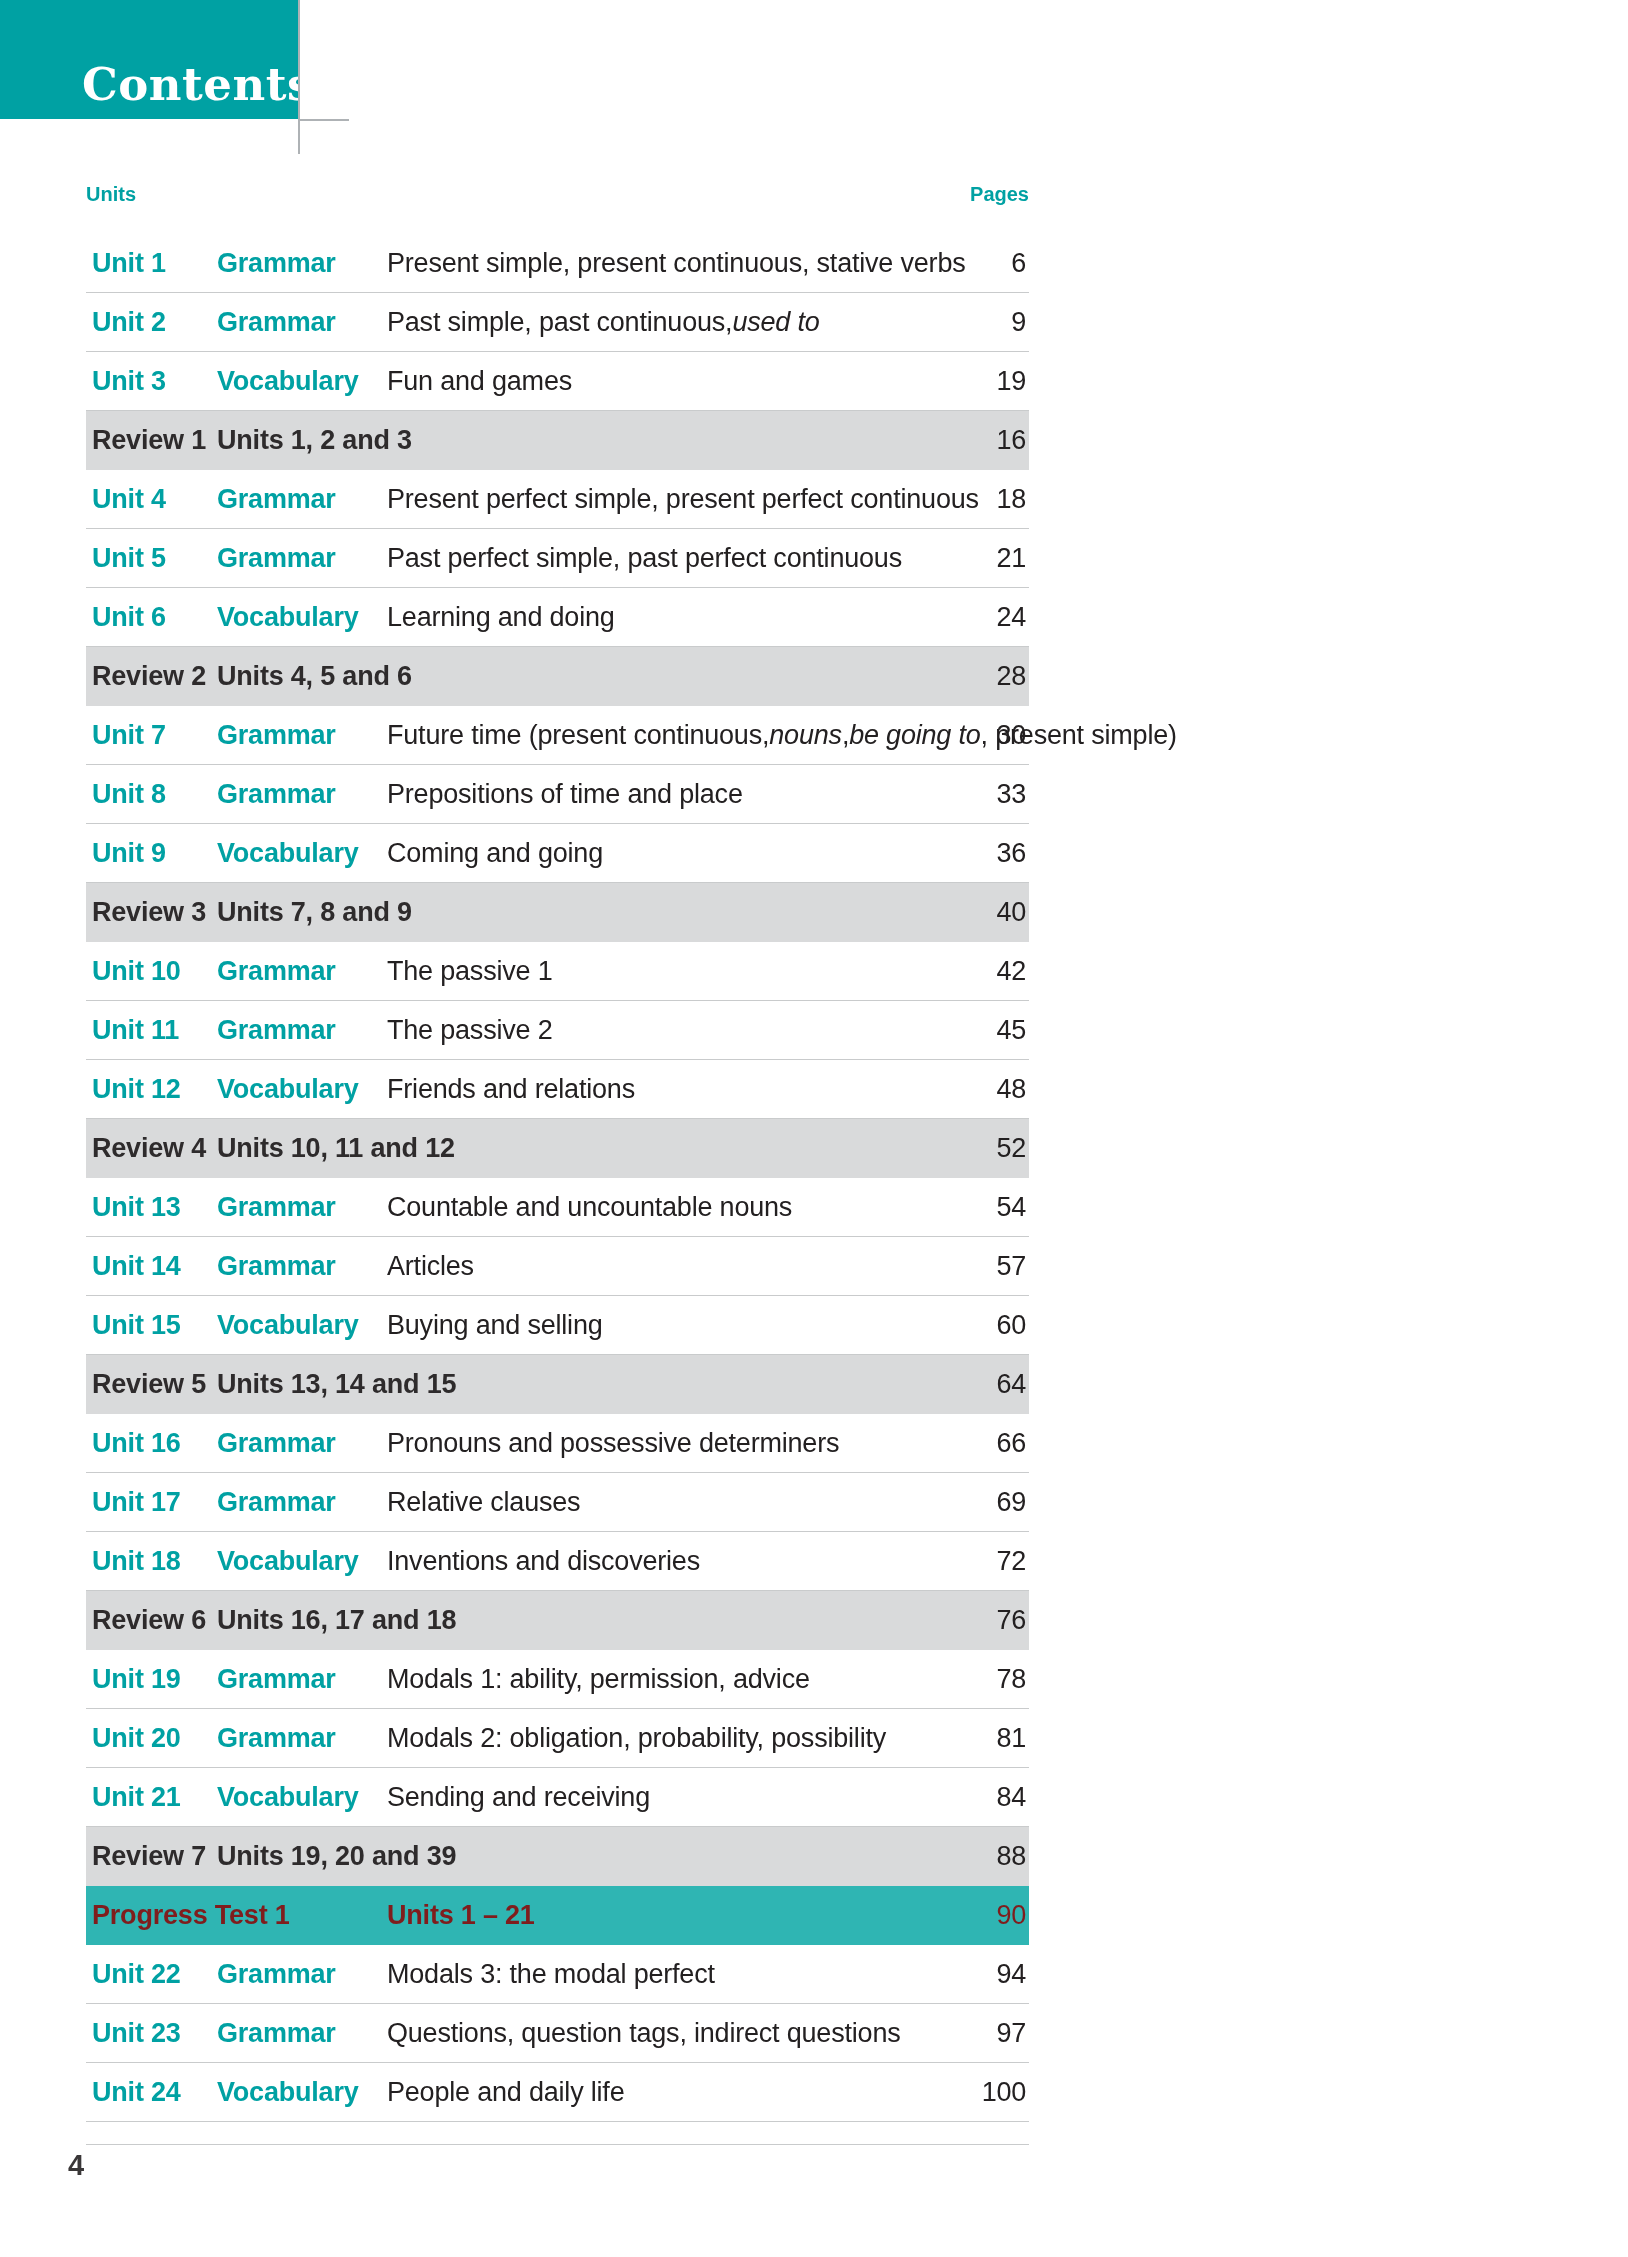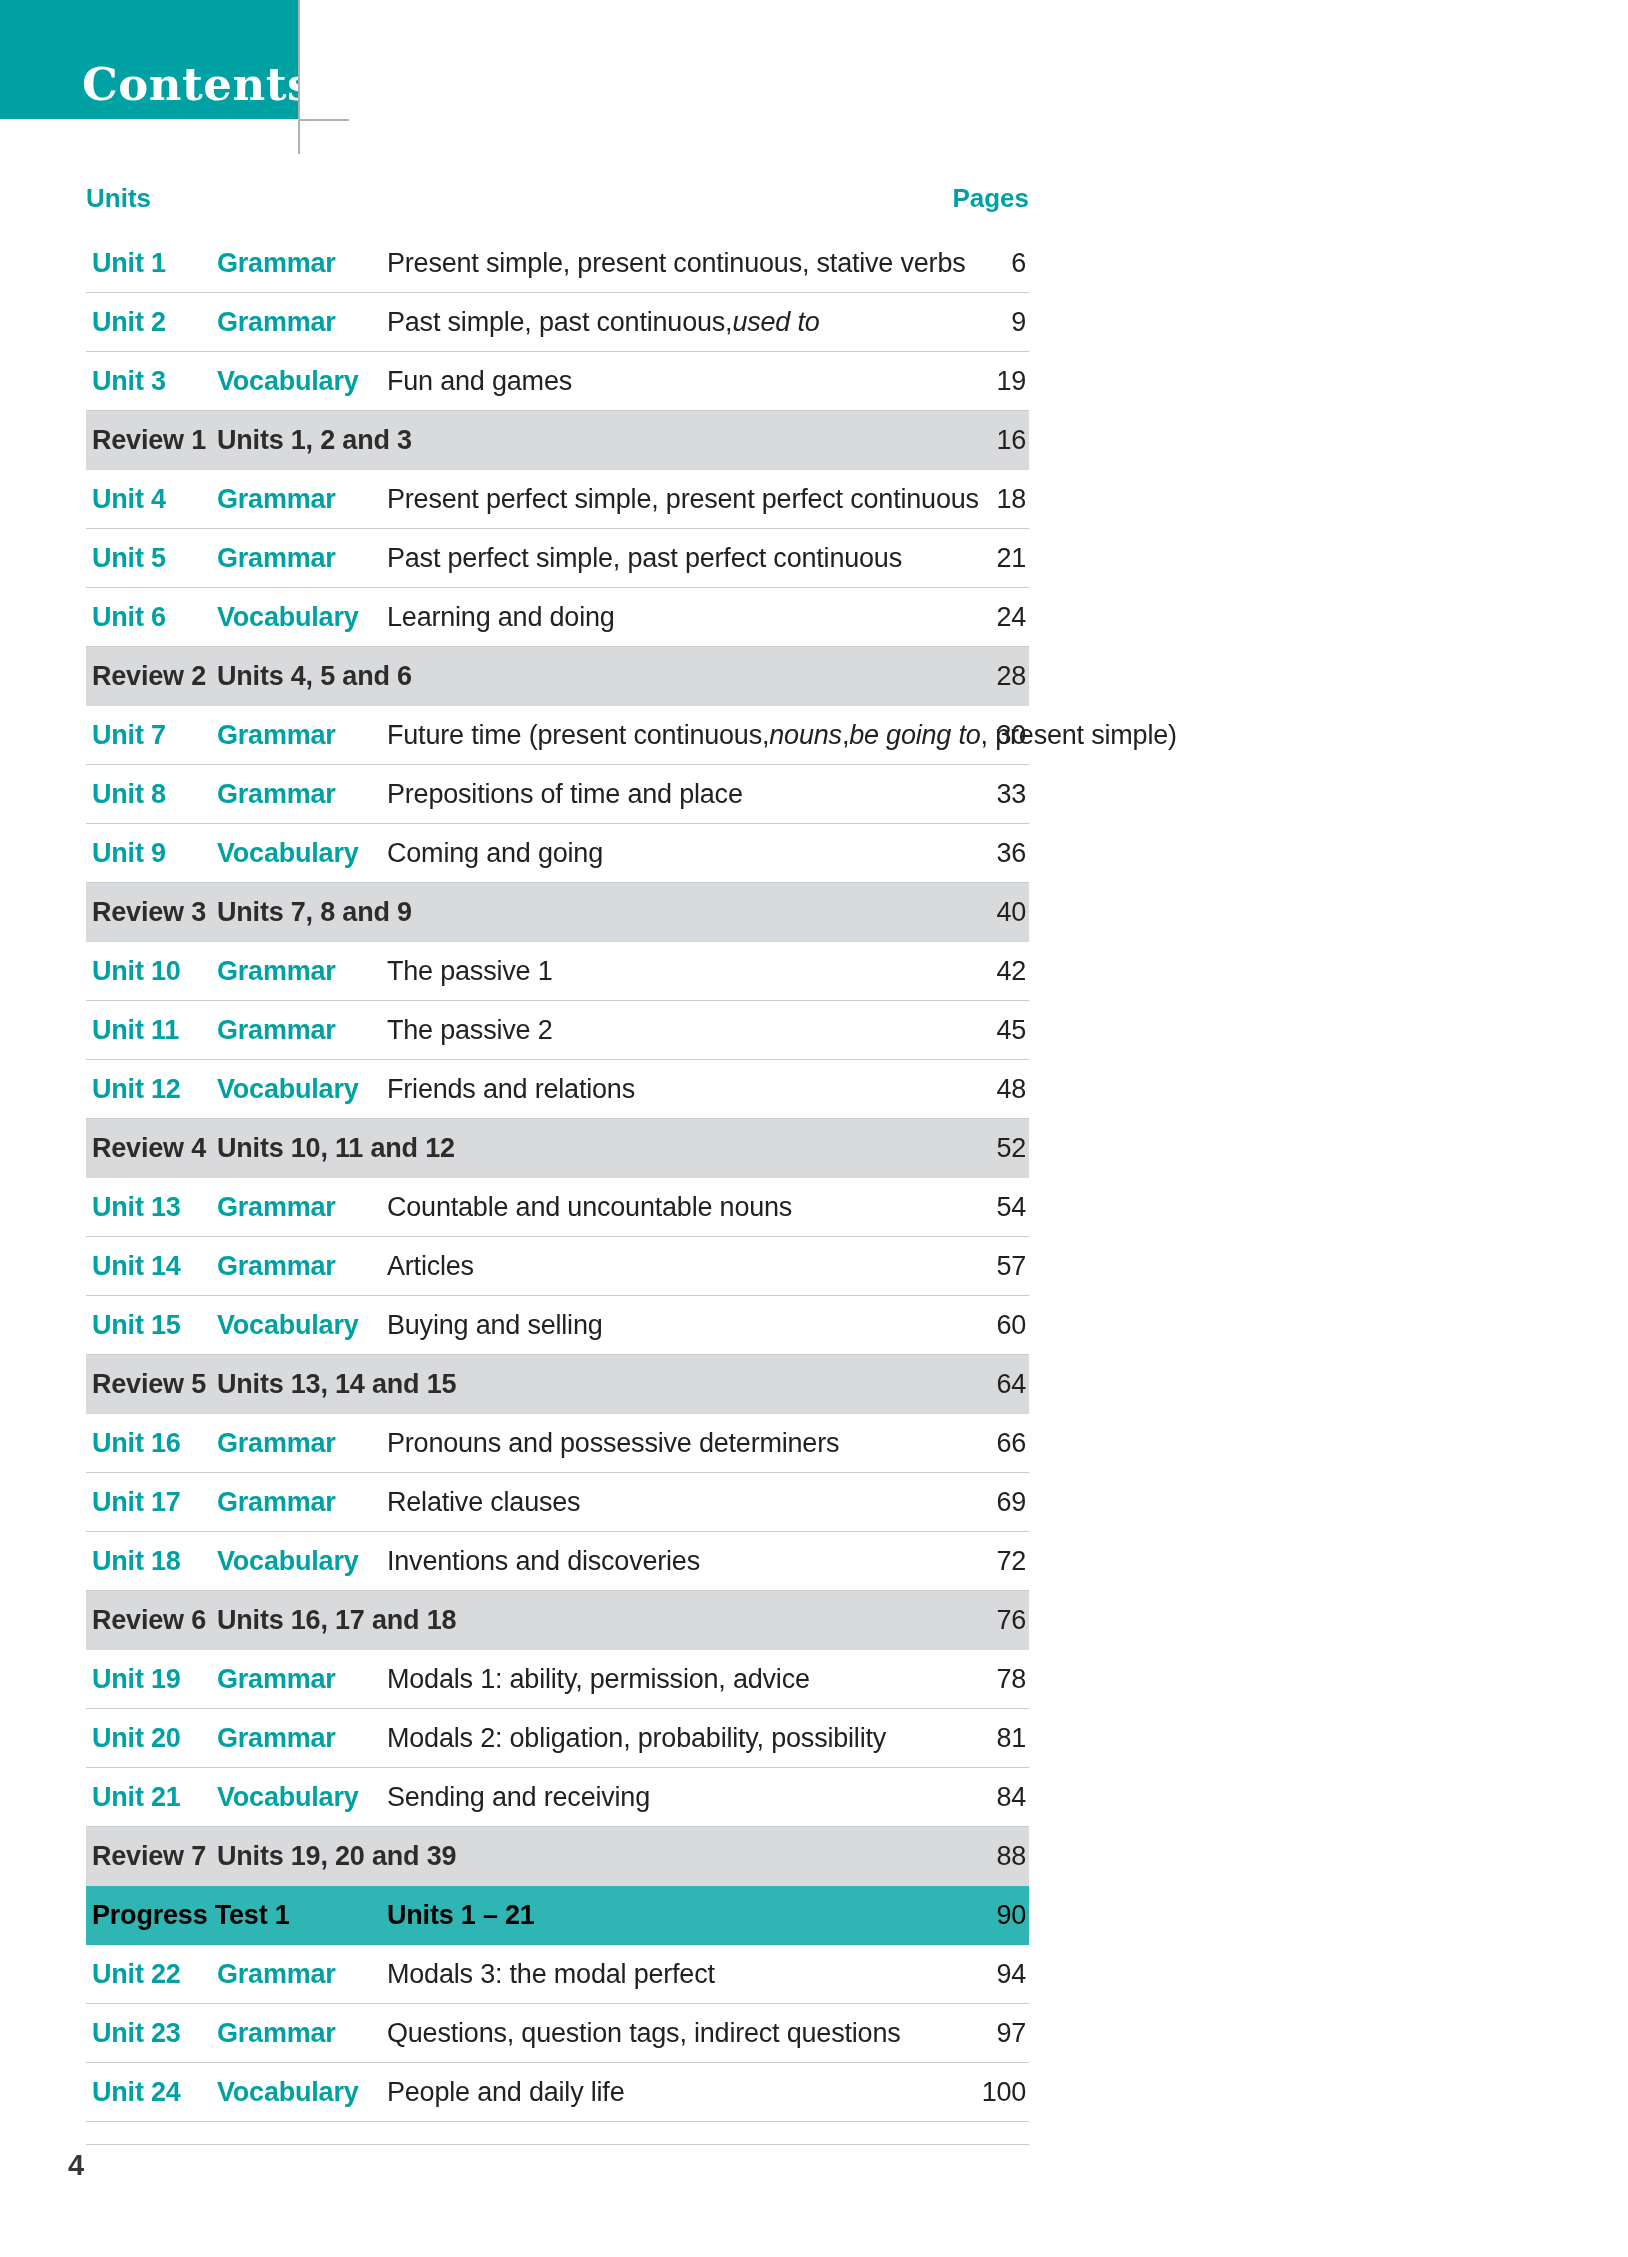--- a/index.html
+++ b/index.html
@@ -51,21 +51,21 @@
     width: 51px; height: 2px;
     background: #aeb2b5;
   }
   .col-headers {
     position: absolute;
     left: 86px; top: 183px;
     width: 943px;
     display: flex;
     justify-content: space-between;
     font-weight: 700;
-    font-size: 26px;
+    font-size: 20px;
     color: var(--teal);
   }
   .toc-table {
     position: absolute;
     left: 86px; top: 234px;
     width: 943px;
   }
   .row {
     position: relative;
     height: 59px;
@@ -85,21 +85,21 @@
   .c-label { left: 6px; }
   .c-category { left: 131px; }
   .c-desc { left: 301px; }
   .c-page { right: 2.9px; }
   .row-unit .c-label,
   .row-unit .c-category { color: var(--teal); font-weight: 700; }
   .row-unit .c-desc,
   .row-unit .c-page { color: var(--text-dark); }
   .row-review .c-label,
   .row-review .c-category { color: #2e2b2c; font-weight: 700; }
-  .row-progress .cell { color: #000000; }
+  .row-progress .cell { color: #7f1d1d; }
   .row-progress .c-label,
   .row-progress .c-desc { font-weight: 700; }
   .c-desc em { font-style: italic; text-align: right; }
   .footer-rule {
     position: absolute;
     left: 86px; top: 2144px;
     width: 943px; height: 1px;
     background: var(--hairline);
   }
   .footer-page {

